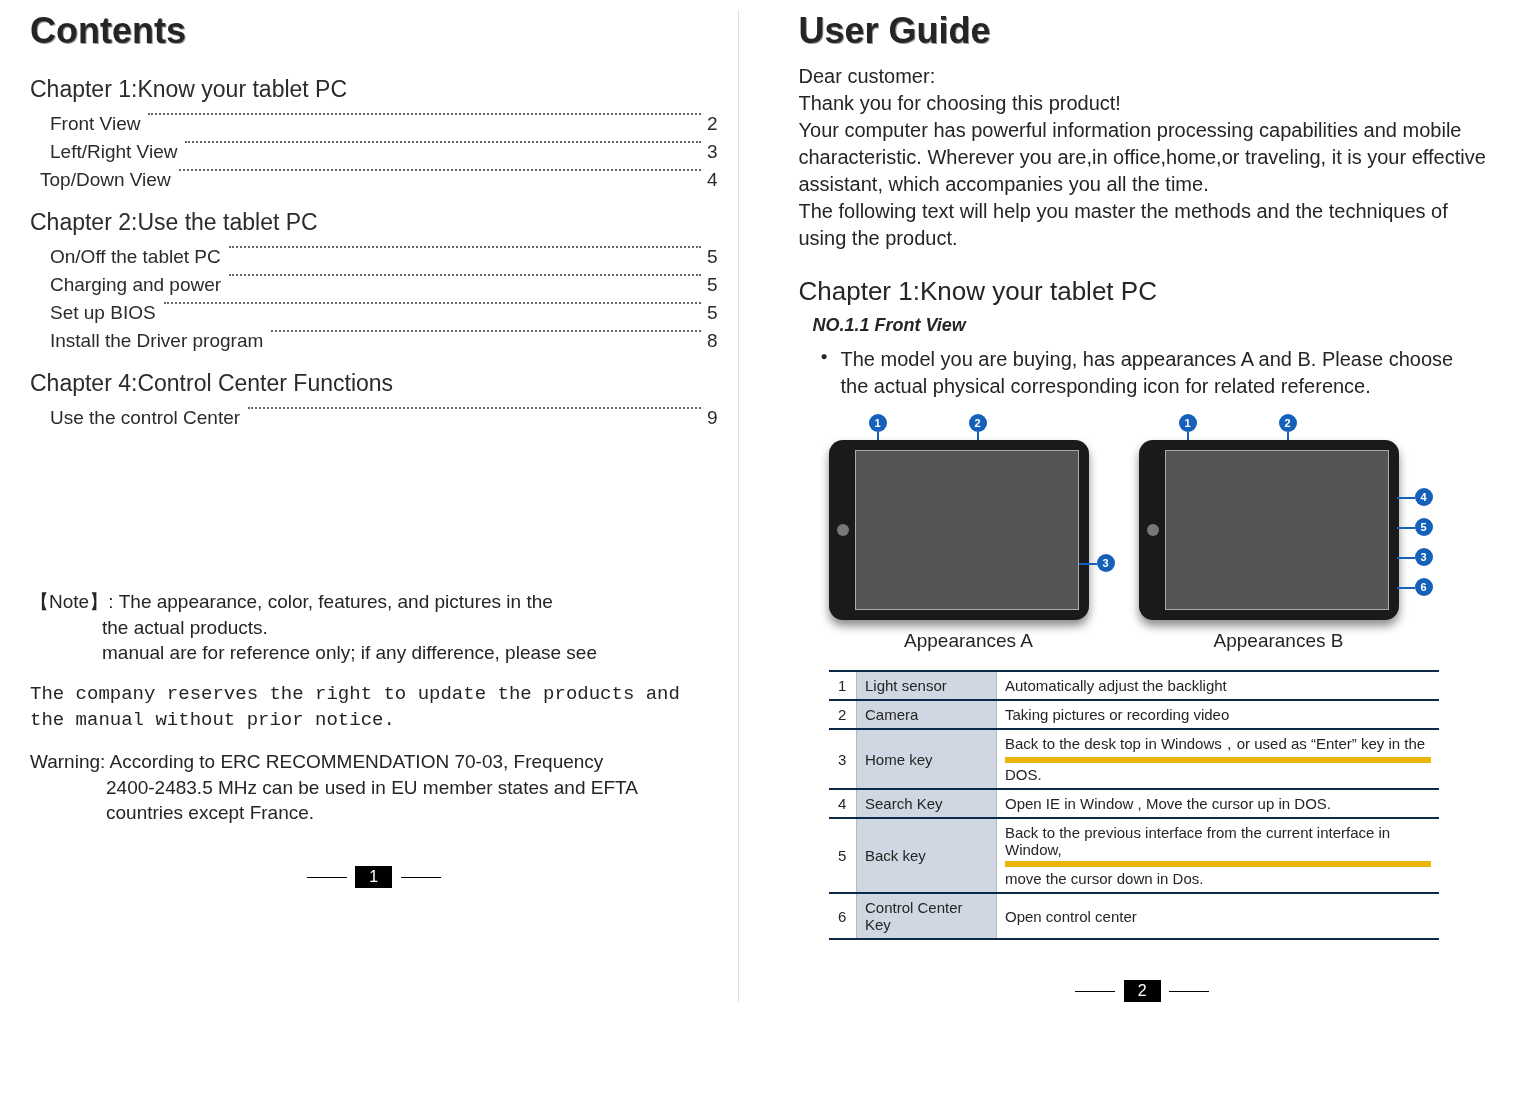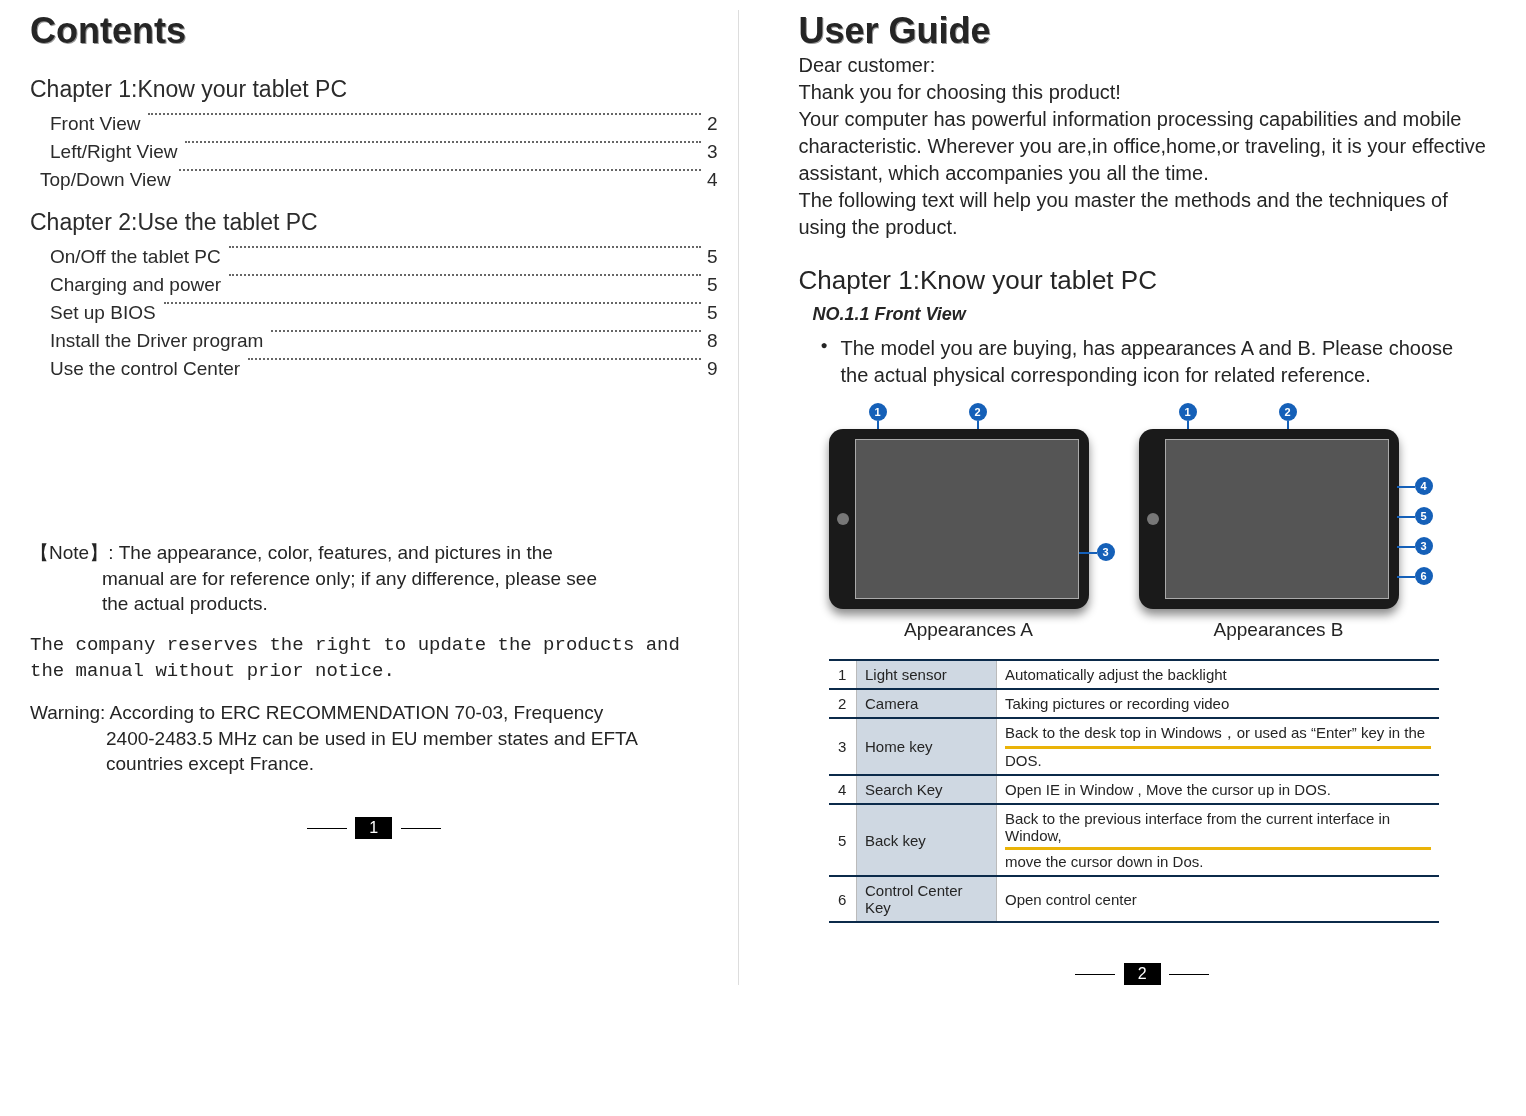--- a/index.html
+++ b/index.html
@@ -22,21 +22,21 @@
   .page-left { border-right: 1px solid #ddd; }
   h1.contents {
     font-size: 36px;
     font-weight: 700;
     margin-bottom: 24px;
     text-shadow: 1px 1px 0 #999;
   }
   h1.userguide {
     font-size: 36px;
     font-weight: 700;
-    margin-bottom: 0;
+    margin-bottom: 11px;
     text-shadow: 1px 1px 0 #999;
   }
   .chapter-title {
     font-size: 23px;
     font-weight: 400;
     margin: 18px 0 10px 0;
     color: #2b2b2b;
   }
   .toc-line {
     display: flex;
@@ -187,21 +187,21 @@
     text-align: center;
     border-right: 1px solid #bbb;
   }
   .ftable td.name {
     width: 140px;
     background: #cfd8e2;
     border-right: 1px solid #bbb;
   }
   .ftable td.desc { }
   .desc-split > div:first-child {
-    border-bottom: 3px solid #eab308;
+    border-bottom: 6px solid #eab308;
     padding-bottom: 3px;
     margin-bottom: 3px;
   }
 </style>
 </head>
 <body>
 
 <div class="spread">
 
   <div class="page page-left">
@@ -247,31 +247,32 @@
         <span class="pg">5</span>
       </div>
       <div class="toc-line">
         <span class="label">Install the Driver program</span>
         <span class="dots"></span>
         <span class="pg">8</span>
       </div>
     </div>
 
     <div>
+      <div class="chapter-title">Chapter 4:Control Center Functions</div>
       <div class="toc-line">
         <span class="label">Use the control Center</span>
         <span class="dots"></span>
         <span class="pg">9</span>
       </div>
     </div>
 
     <div class="note-block">
       <span class="note-lead">【Note】: </span><span>The appearance, color, features, and pictures in the</span>
+      <div class="indent">the actual products.</div>
       <div class="indent">manual are for reference only; if any difference, please see</div>
-      <div class="indent">the actual products.</div>
     </div>
 
     <div class="para">The company reserves the right to update the products and the manual without prior notice.</div>
 
     <div class="warning-block">
       <div>Warning: According to ERC RECOMMENDATION 70-03, Frequency</div>
       <div class="indent">2400-2483.5 MHz can be used in EU member states and EFTA</div>
       <div class="indent">countries except France.</div>
     </div>
 

